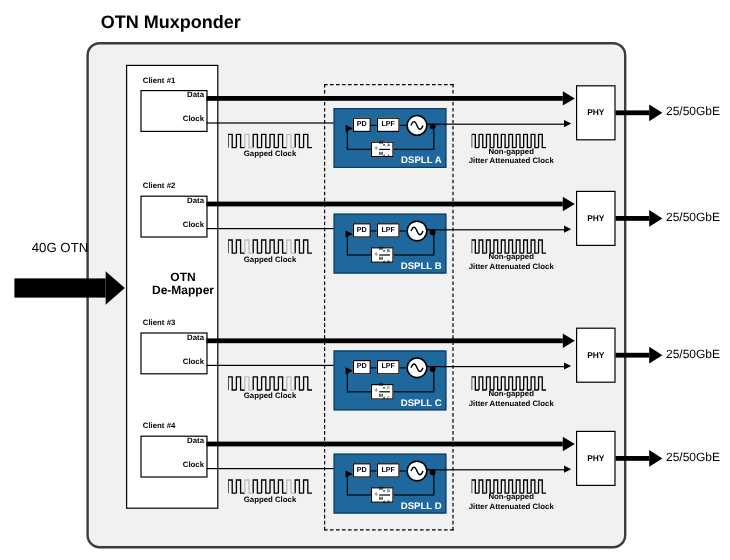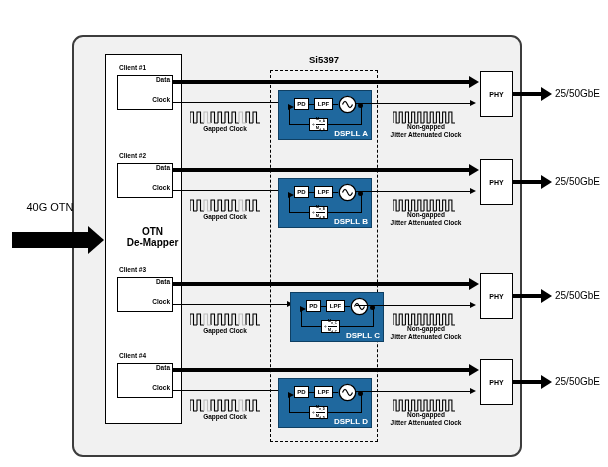--- a/index.html
+++ b/index.html
@@ -48,34 +48,34 @@
         line-height:5px;}
   .frac .num{border-bottom:0.6px solid #000;}
   .frac sub{font-size:3px;vertical-align:sub;}
   svg{display:block;}
 </style>
 </head>
 <body>
 
 <div class="stage">
 
+  <div class="title">OTN Muxponder</div>
   <div class="panel"></div>
 
   <div class="in-label">40G OTN</div>
   <div class="in-shaft"></div>
   <div class="ah ah-40g" style="left:88px;top:226px;"></div>
 
   <div class="wbox" style="left:105px;top:54px;width:77px;height:370px;"></div>
   <div class="demap-label">
     <div>OTN</div>
     <div>De-Mapper</div>
   </div>
 
   <div class="dash" style="left:270px;top:70px;width:108px;height:372px;"></div>
-  <div class="chip-label">Si5397</div>
 
   <div class="lbl" style="left:119px;top:64px;">Client #1</div>
   <div class="wbox client-box" style="left:117px;top:75px;"></div>
   <div class="lbl lbl-r" style="left:117px;top:76px;width:53px;">Data</div>
   <div class="lbl lbl-r" style="left:117px;top:96px;width:53px;">Clock</div>
   <div class="thick" style="left:172px;top:80px;width:297px;"></div>
   <div class="ah ah-big" style="left:469px;top:76px;"></div>
   <div class="hline" style="left:172px;top:102px;width:115px;"></div>
   <div class="ah ah-sm" style="left:287px;top:99px;"></div>
   <svg class="abs" style="left:190px;top:111px;" width="70" height="13" viewBox="0 0 70 13">
@@ -178,21 +178,21 @@
   <div class="lbl lbl-r" style="left:117px;top:298px;width:53px;">Clock</div>
   <div class="thick" style="left:172px;top:282px;width:297px;"></div>
   <div class="ah ah-big" style="left:469px;top:278px;"></div>
   <div class="hline" style="left:172px;top:304px;width:115px;"></div>
   <div class="ah ah-sm" style="left:287px;top:301px;"></div>
   <svg class="abs" style="left:190px;top:313px;" width="70" height="13" viewBox="0 0 70 13">
     <path d="M0,12 V1 H3.5 V12 H7 M7,12 V1 H10.5 V12 H14 M21,12 V1 H24.5 V12 H28 M28,12 V1 H31.5 V12 H35 M35,12 V1 H38.5 V12 H42 M42,12 V1 H45.5 V12 H49 M56,12 V1 H59.5 V12 H63 M63,12 V1 H66.5 V12 H70" fill="none" stroke="#000" stroke-width="1.1"></path>
     <path d="M14,12 V1 H17.5 V12 H21 M49,12 V1 H52.5 V12 H56" fill="none" style="stroke:var(--gap-grey,#bdbdbd)" stroke-width="1.1"></path>
   </svg>
   <div class="lbl lbl-c" style="left:178px;top:327px;width:94px;">Gapped Clock</div>
-  <div class="dspll" style="left:278px;top:292px;margin-left:12px;">
+  <div class="dspll" style="left:278px;top:292px;">
     <div class="inbox" style="left:15px;top:7px;width:15px;height:12px;">PD</div>
     <div class="wire" style="left:30px;top:12.5px;width:5px;height:1.2px;"></div>
     <div class="inbox" style="left:35px;top:7px;width:19px;height:12px;">LPF</div>
     <div class="wire" style="left:54px;top:12.5px;width:5px;height:1.2px;"></div>
     <svg class="abs" style="left:59px;top:4px;" width="19" height="19" viewBox="0 0 19 19">
       <circle cx="9.5" cy="9.5" r="8.2" fill="#fff" stroke="#000" stroke-width="1.3"></circle>
       <path d="M4.5,9.5 Q7,3.2 9.5,9.5 Q12,15.8 14.5,9.5" fill="none" stroke="#000" stroke-width="1.2"></path>
     </svg>
     <div class="dot" style="left:79px;top:11.5px;"></div>
     <div class="wire" style="left:81.5px;top:14px;width:1.2px;height:19.5px;"></div>

